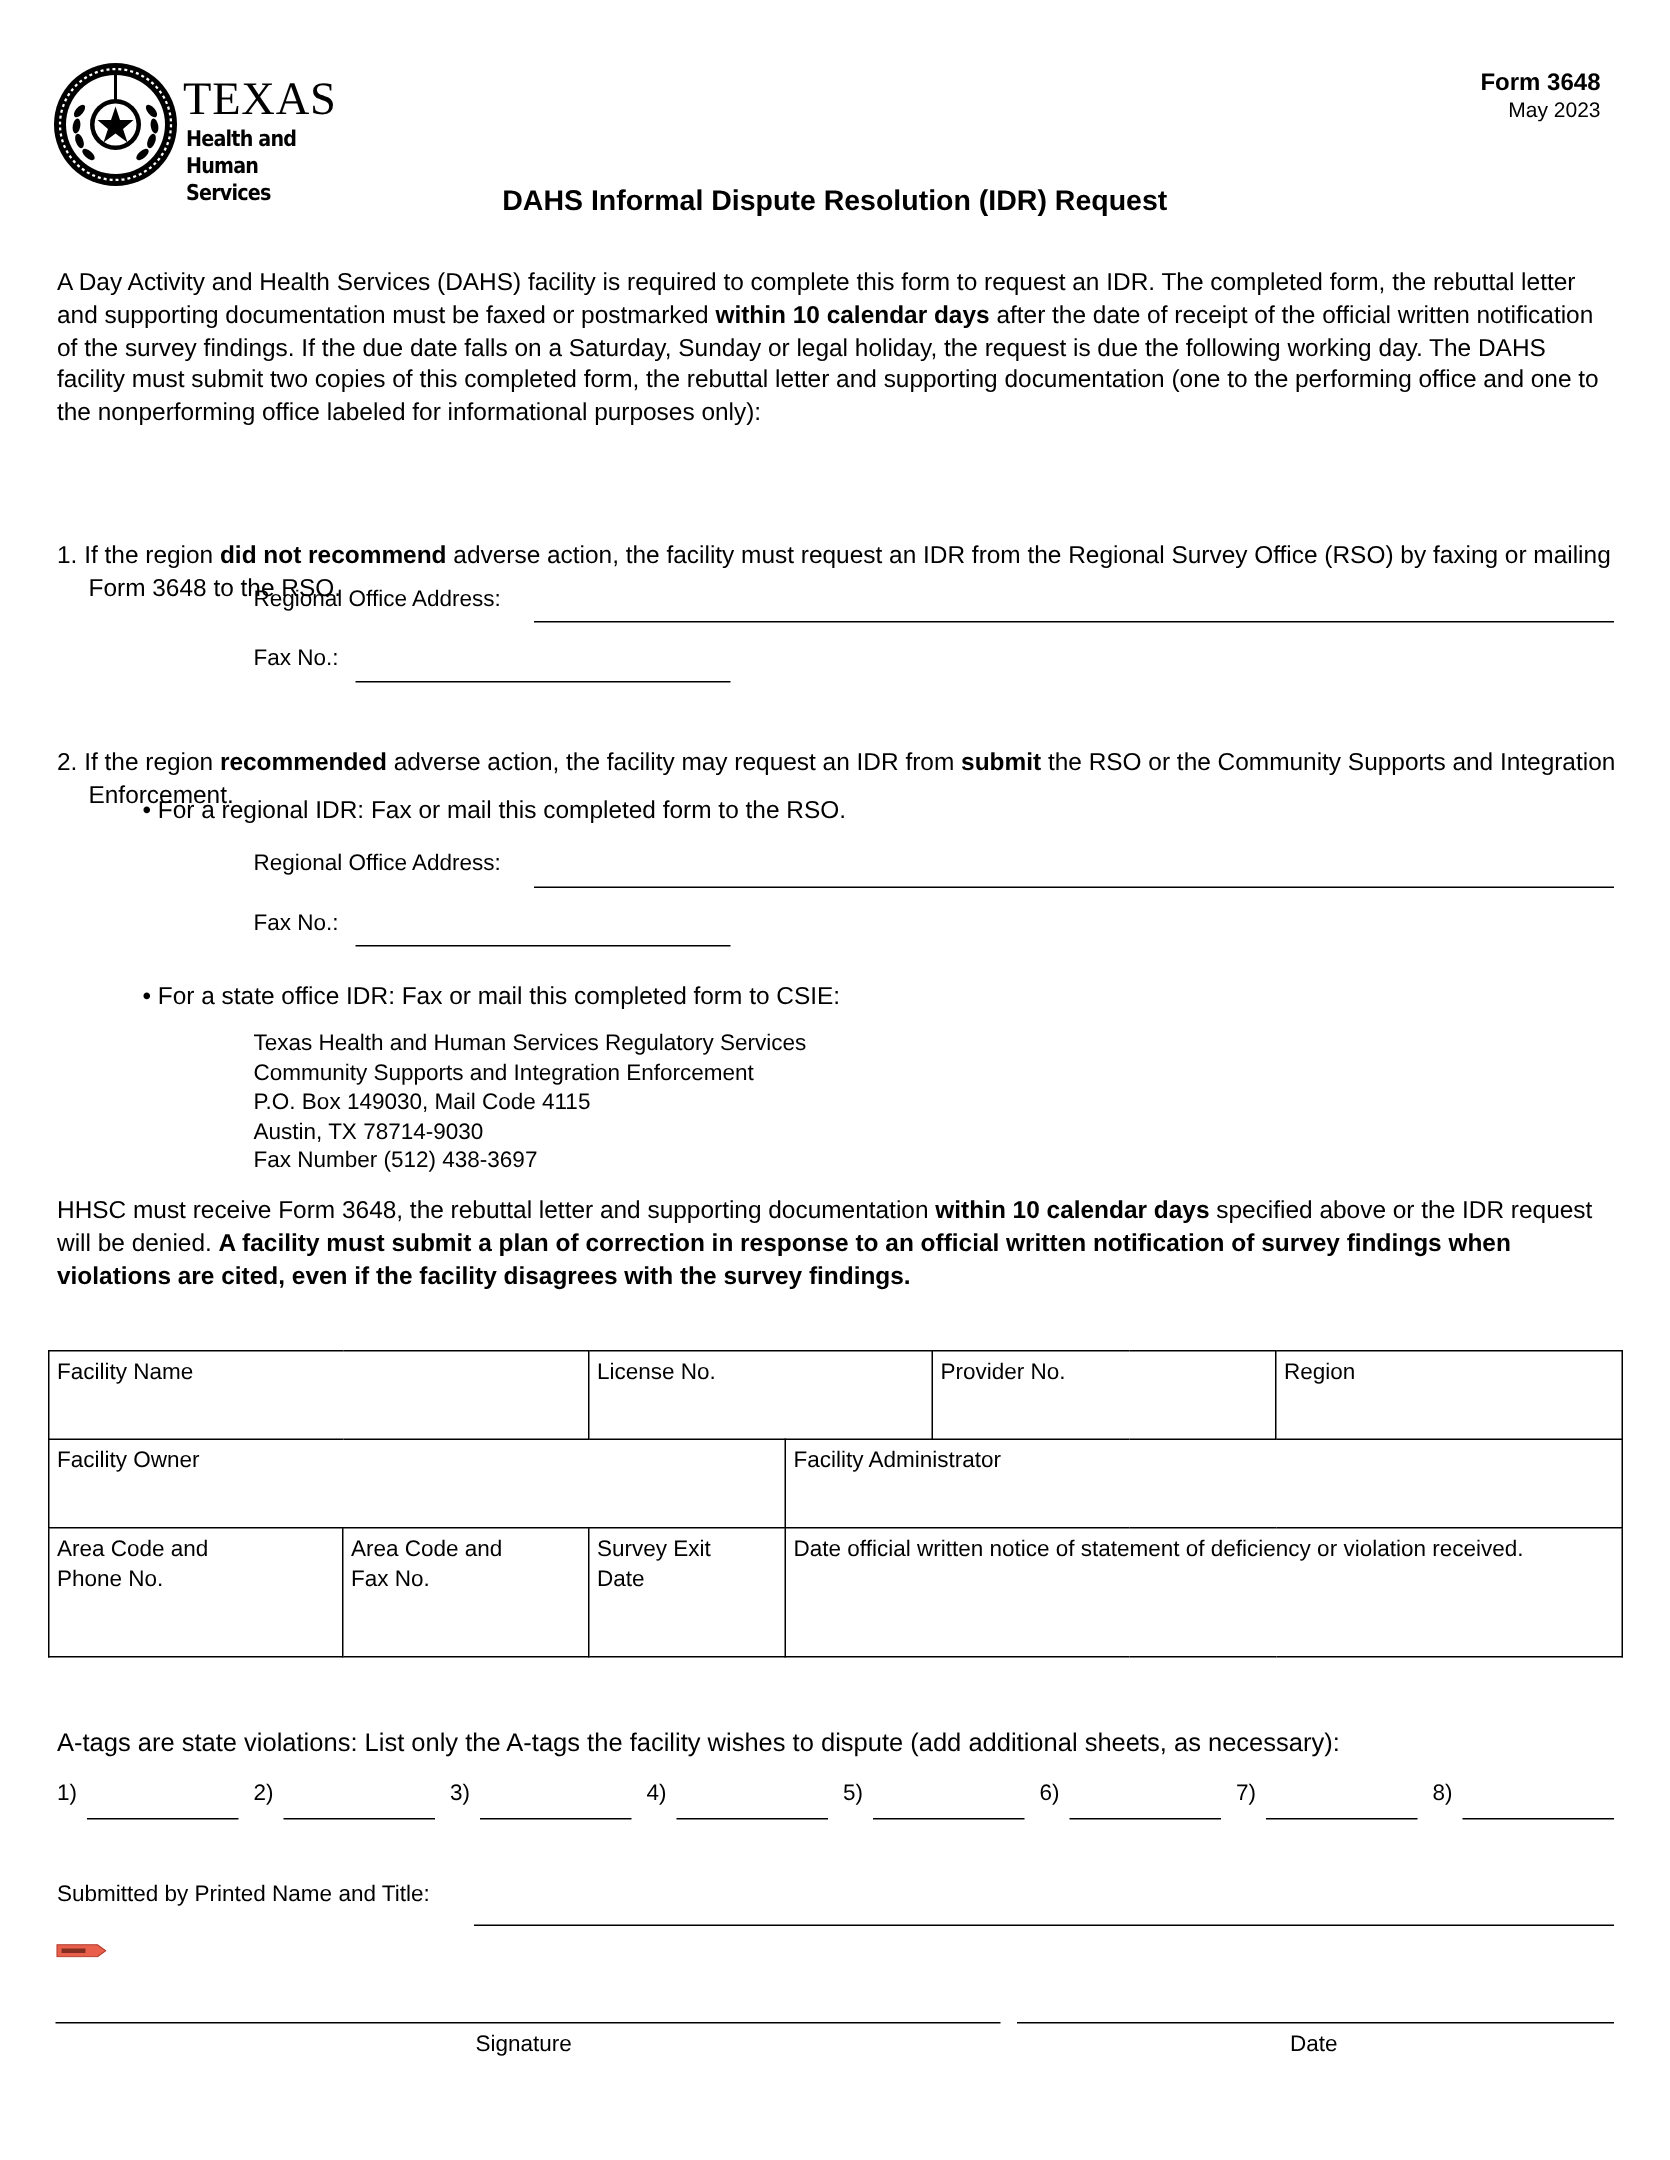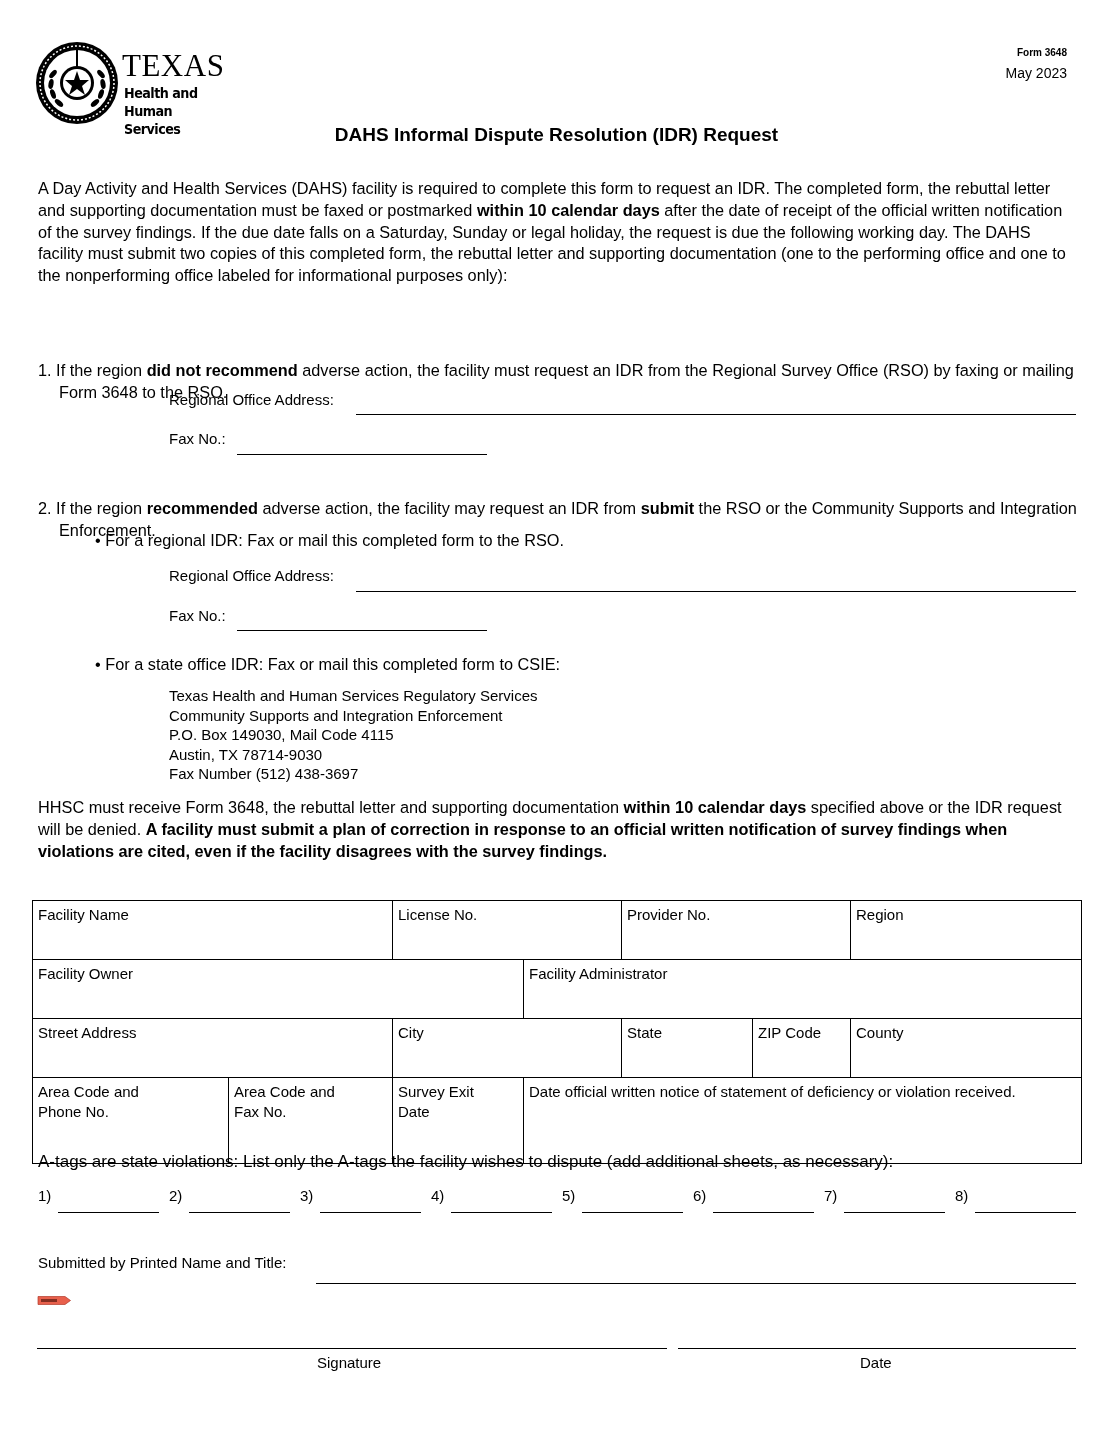--- a/index.html
+++ b/index.html
@@ -2,21 +2,21 @@
 <html><head>
 <meta charset="utf-8">
 <style>
   html, body { margin:0; padding:0; background:#ffffff; }
   body { width:1113px; height:1440px; position:relative; font-family:"Liberation Sans", sans-serif; color:#000; overflow:hidden; }
   .abs { position:absolute; }
   .logo { left:34px; top:40px; width:220px; height:90px; }
   .seal { position:absolute; left:0; top:0; width:86px; height:86px; }
   .logo-texas { position:absolute; left:88px; top:10px; font-family:"Liberation Serif", serif; font-size:31px; letter-spacing:0.5px; line-height:1; }
   .logo-sub { position:absolute; left:90px; top:44px; font-family:"DejaVu Sans", sans-serif; font-size:14.5px; font-weight:bold; line-height:18px; letter-spacing:-0.6px; transform:scaleX(0.88); transform-origin:left top; }
-  .form-no { right:46px; top:47px; font-size:10px; font-weight:bold; text-align:right;padding-left:12px; }
+  .form-no { right:46px; top:47px; font-size:16px; font-weight:bold; text-align:right;padding-left:12px; }
   .form-date { right:46px; top:65px; font-size:14px; text-align:right; }
   .title { left:0; width:1113px; top:124px; text-align:center; font-size:19px; font-weight:bold; }
   .para { left:38px; width:1035px; font-size:16.3px; line-height:21.8px; }
   .item { left:38px; width:1040px; font-size:16.3px; line-height:21.8px; padding-left:21px; text-indent:-21px; box-sizing:border-box;margin-top:28px;}
   .label { font-size:15px; }
   .line { position:absolute; border-bottom:1px solid #000; height:0; }
   .bullet { font-size:16.3px; }
   .addr { left:169px; font-size:15px; line-height:19.6px; }
   table.grid { position:absolute; left:32px; top:872px; width:1049px; border-collapse:collapse; table-layout:fixed;margin-top:28px; }
   table.grid td { border:1px solid #000; vertical-align:top; font-size:15px; padding:4px 5px; line-height:20px; }
@@ -107,27 +107,20 @@
       <tr style="height:59px;">
     <td colspan="2"><span>Facility Name</span></td>
     <td colspan="2"><span>License No.</span></td>
     <td colspan="2"><span>Provider No.</span></td>
     <td><span>Region</span></td>
   </tr>
   <tr style="height:59px;">
     <td colspan="3"><span>Facility Owner</span></td>
     <td colspan="4"><span>Facility Administrator</span></td>
   </tr>
-  <tr style="height:59px;">
-    <td colspan="2"><span>Street Address</span></td>
-    <td colspan="2"><span>City</span></td>
-    <td style="width:auto"><span>State</span></td>
-    <td><span>ZIP Code</span></td>
-    <td><span>County</span></td>
-  </tr>
   <tr style="height:86px;">
     <td>
           <div>Area Code and</div>
           <div>Phone No.</div>
         </td>
     <td>
           <div>Area Code and</div>
           <div>Fax No.</div>
         </td>
     <td>

